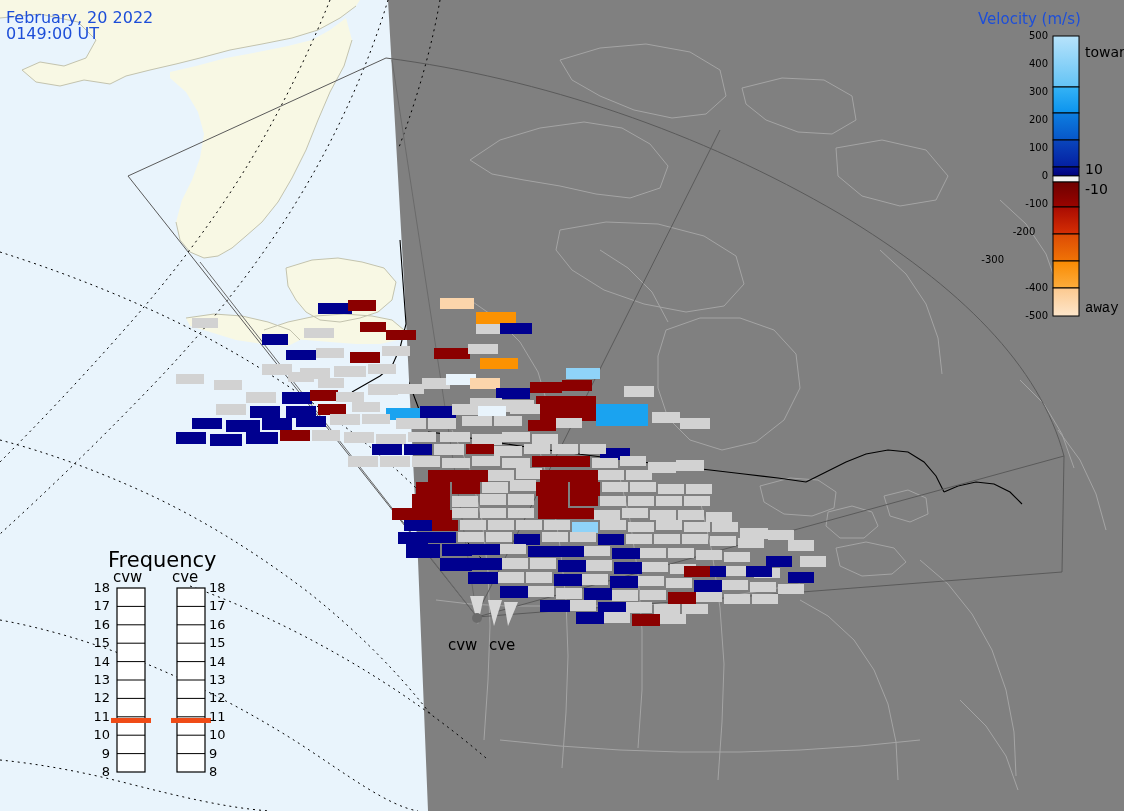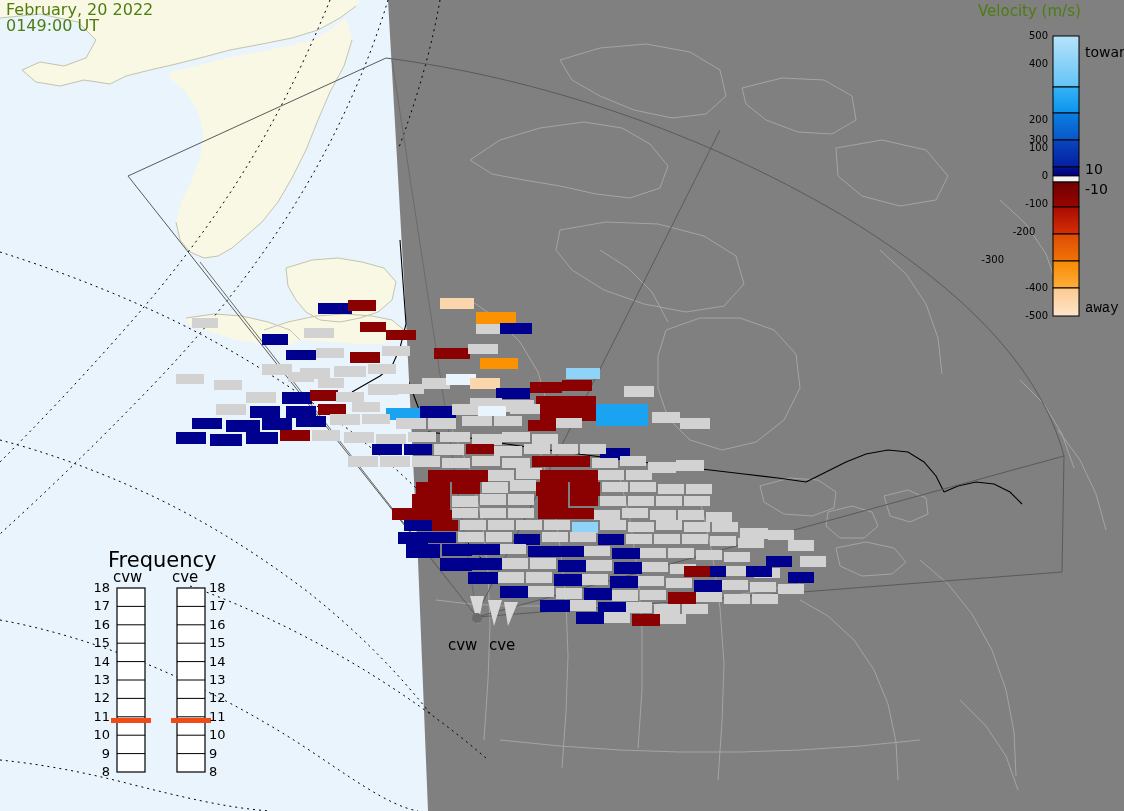--- a/index.html
+++ b/index.html
@@ -2,21 +2,21 @@
 <html><head>
 <meta charset="utf-8">
 <style>
   html,body{margin:0;padding:0;background:#fff;}
   #stage{
     position:relative;width:1124px;height:811px;overflow:hidden;
     font-family:"DejaVu Sans","Liberation Sans",sans-serif;
     background:#e9f4fc;
   }
   #stage svg.layer{position:absolute;left:0;top:0;width:1124px;height:811px;}
-  .txt{position:absolute;color:#4d7c0f;white-space:pre;}
+  .txt{position:absolute;color:#1d4ed8;white-space:pre;margin-top:8px;}
   #ts{left:6px;top:2px;font-size:16px;line-height:16px;}
   #cbtitle{left:978px;top:2px;font-size:15px;}
   .cbtick{position:absolute;font-size:10px;text-align:right;width:48px;color:#000;}
   .cbside{position:absolute;font-size:14px;color:#000;}
   #freqtitle{position:absolute;left:108px;top:548px;font-size:21px;}
   .freqhead{position:absolute;font-size:15px;color:#000;}
   .fqlab{position:absolute;font-size:13px;color:#000;width:22px;text-align:right;}
   .fqlabR{position:absolute;font-size:13px;color:#000;width:22px;text-align:left;}
   .sitelab{position:absolute;font-size:15px;color:#000;}
 </style>
@@ -472,21 +472,21 @@
       </g>
   </svg>
 
   <div class="txt" id="ts"><span>February, 20 2022</span><br><span>0149:00 UT</span></div>
 
   <div class="txt" id="cbtitle">Velocity (m/s)</div>
 
   <div id="cbticks">
       <div class="cbtick" style="left: 1000px; top: 30px;">500</div>
       <div class="cbtick" style="left: 1000px; top: 58px;">400</div>
-      <div class="cbtick" style="left: 1000px; top: 86px; margin-top: 48px;">300</div>
+      <div class="cbtick" style="left: 1000px; top: 86px;">300</div>
       <div class="cbtick" style="left: 1000px; top: 114px;">200</div>
       <div class="cbtick" style="left: 1000px; top: 142px; text-align: right;">100</div>
       <div class="cbtick" style="left: 1000px; top: 170px;">0</div>
       <div class="cbtick" style="left: 1000px; top: 198px;">-100</div>
       <div class="cbtick" style="left: 1000px; top: 226px; text-align: center;">-200</div>
       <div class="cbtick" style="left: 956px; top: 254px;">-300</div>
       <div class="cbtick" style="left: 1000px; top: 282px;">-400</div>
       <div class="cbtick" style="left: 1000px; top: 310px;">-500</div>
     </div>
 

